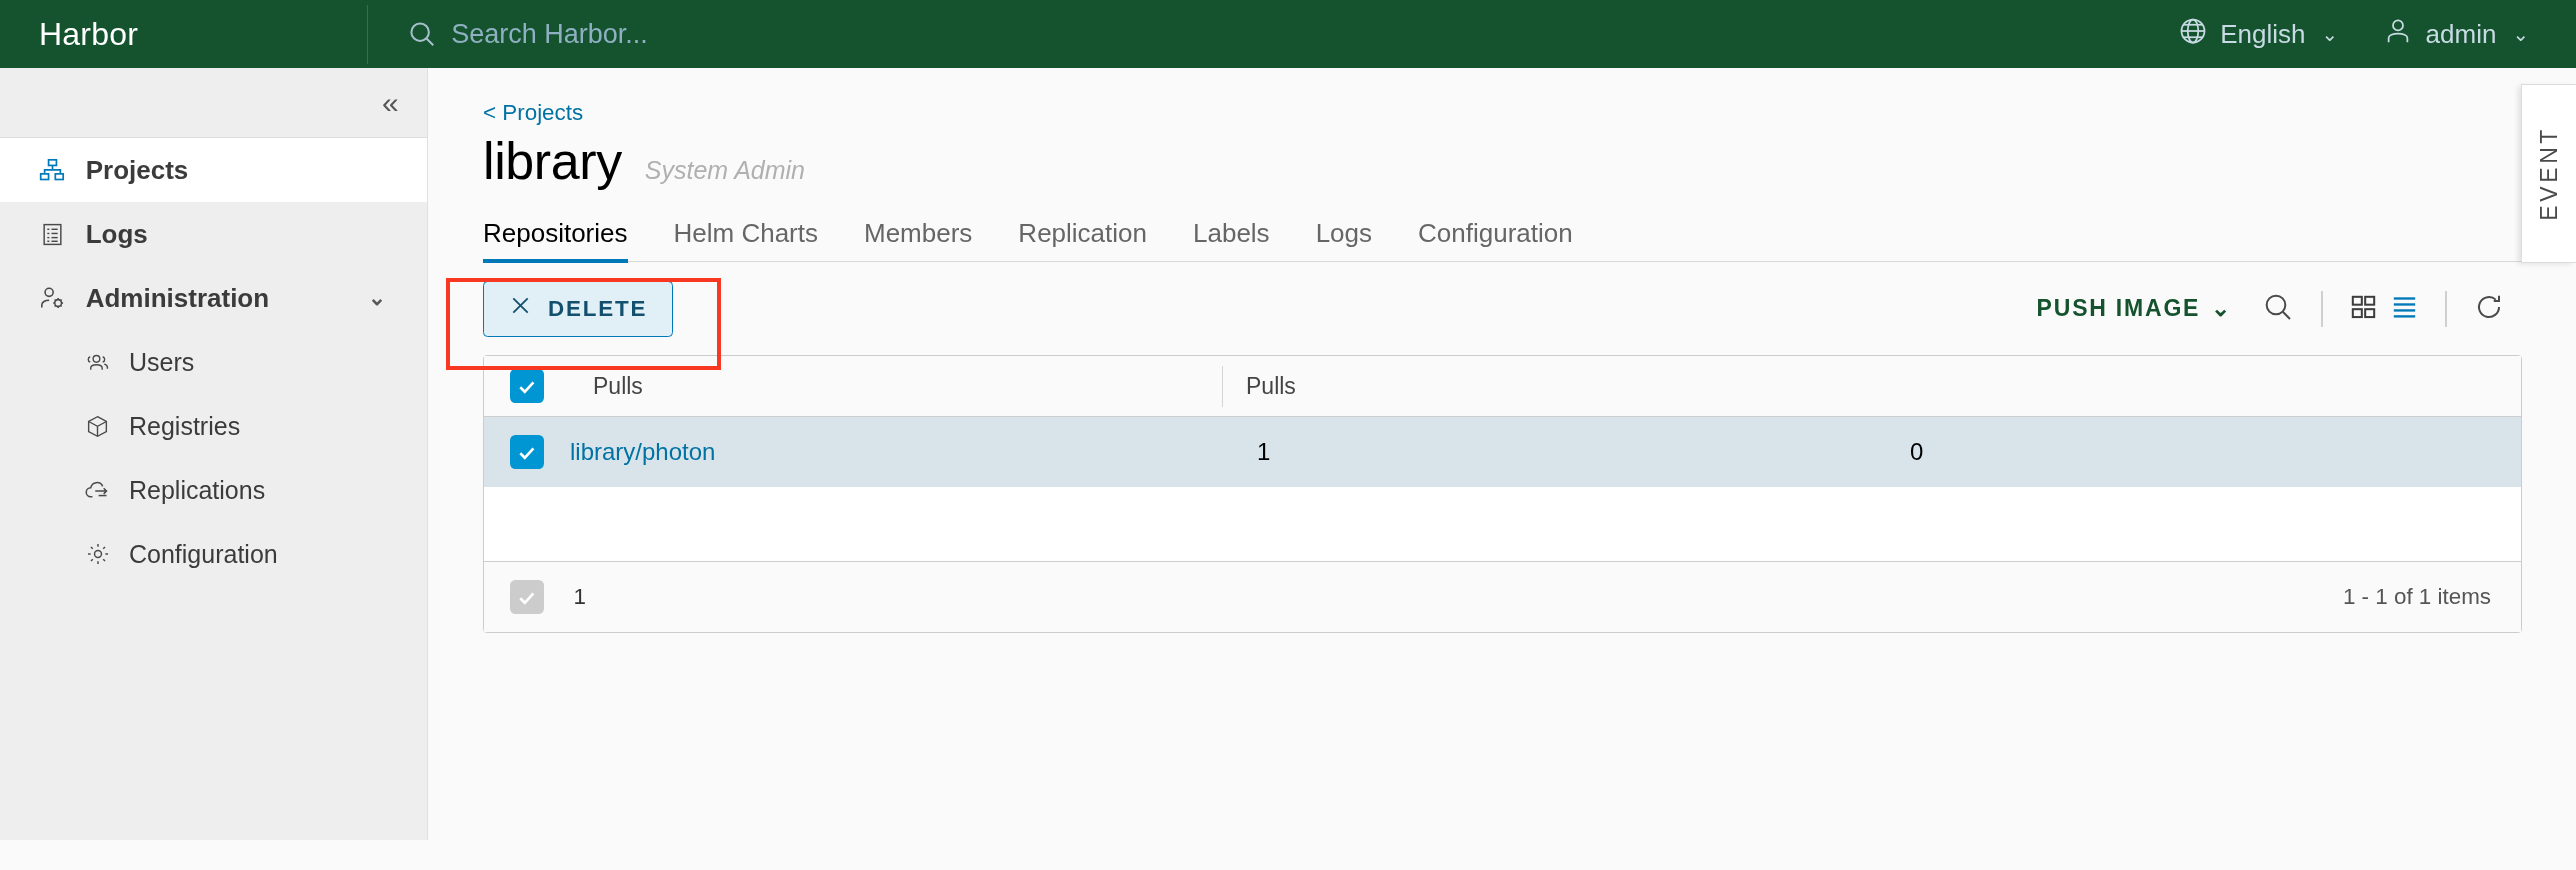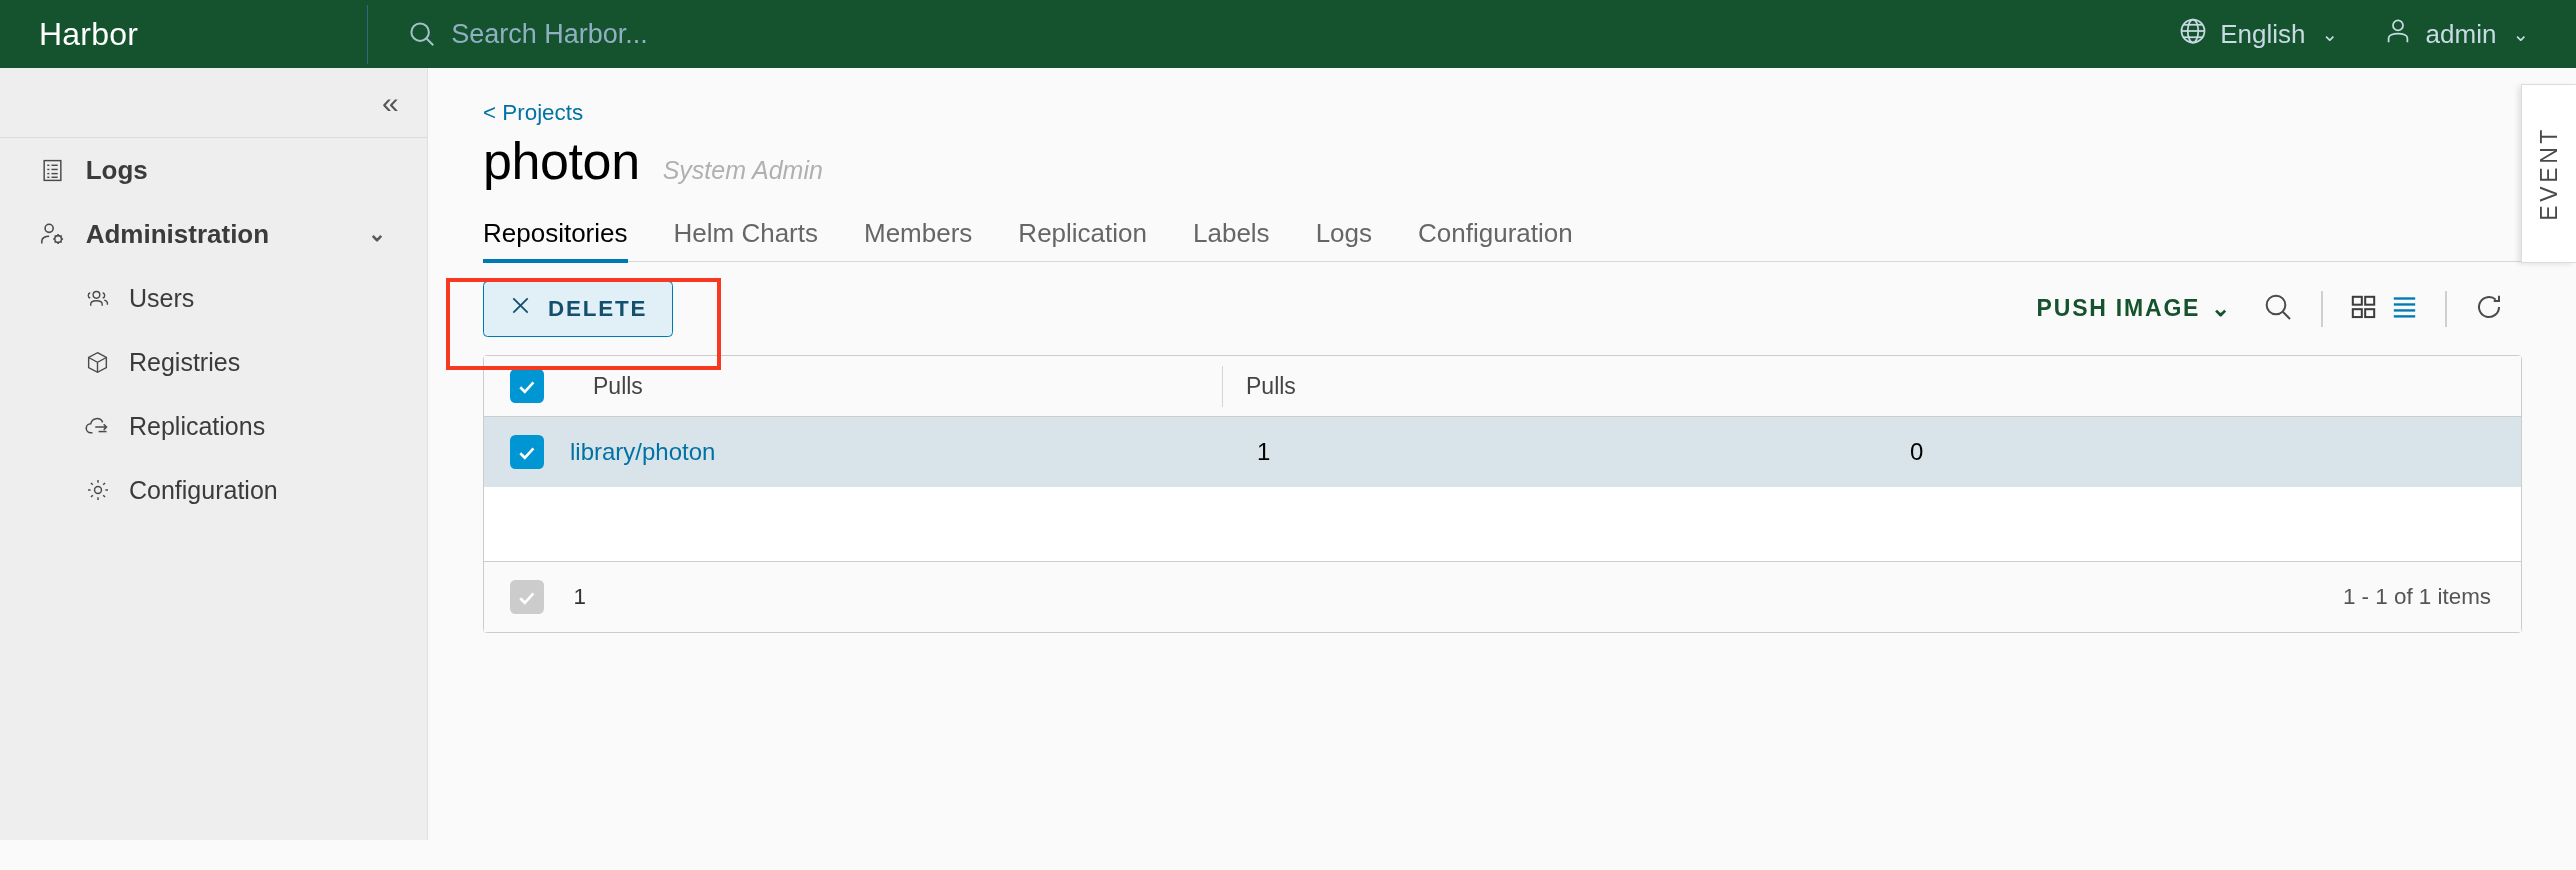--- a/index.html
+++ b/index.html
@@ -352,20 +352,31 @@
   </div>
 </div>
 
 <div class="body">
 
   <div class="sidebar">
     <div class="collapse-row">
       <span class="collapse-btn">«</span>
     </div>
 
+    <div class="nav-item active">
+      <span class="nv-icon">
+        <svg width="27" height="27" viewBox="0 0 24 24" fill="none" stroke="#0079b8" stroke-width="1.5">
+          <rect x="8.5" y="2.5" width="7" height="5"></rect>
+          <rect x="1.5" y="15" width="7" height="5"></rect>
+          <rect x="14.5" y="15" width="7" height="5"></rect>
+          <path d="M12 7.5v4M5 15v-3.5h14V15"></path>
+        </svg>
+      </span>
+      <span>Projects</span>
+    </div>
 
     <div class="nav-item bold">
       <span class="nv-icon">
         <svg width="25" height="25" viewBox="0 0 24 24" fill="none" stroke="#4a4a4a" stroke-width="1.4">
           <rect x="4" y="2.5" width="16" height="19"></rect>
           <line x1="7" y1="7" x2="9" y2="7"></line>
             <line x1="11" y1="7" x2="17" y2="7"></line>
           <line x1="7" y1="11" x2="9" y2="11"></line>
             <line x1="11" y1="11" x2="17" y2="11"></line>
           <line x1="7" y1="15" x2="9" y2="15"></line>
@@ -433,21 +444,21 @@
       <span>Configuration</span>
     </div>
   </div>
 
   <div class="main">
     <div class="main-inner">
 
       <div class="breadcrumb">&lt; Projects</div>
 
       <div class="title-row">
-        <div class="page-title">photon</div>
+        <div class="page-title">library</div>
         <div class="role-label">System Admin</div>
       </div>
 
       <div class="tabs">
         <div class="tab active">Repositories</div>
         <div class="tab">Helm Charts</div>
         <div class="tab">Members</div>
         <div class="tab">Replication</div>
         <div class="tab">Labels</div>
         <div class="tab">Logs</div>

